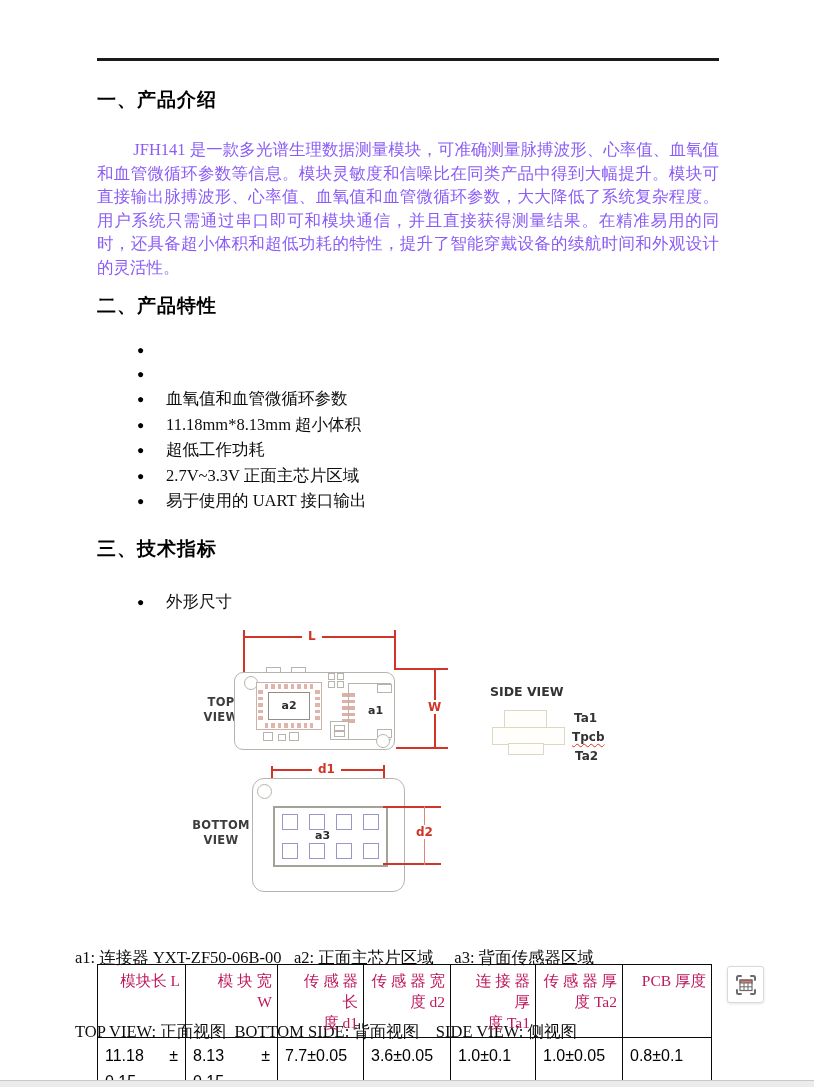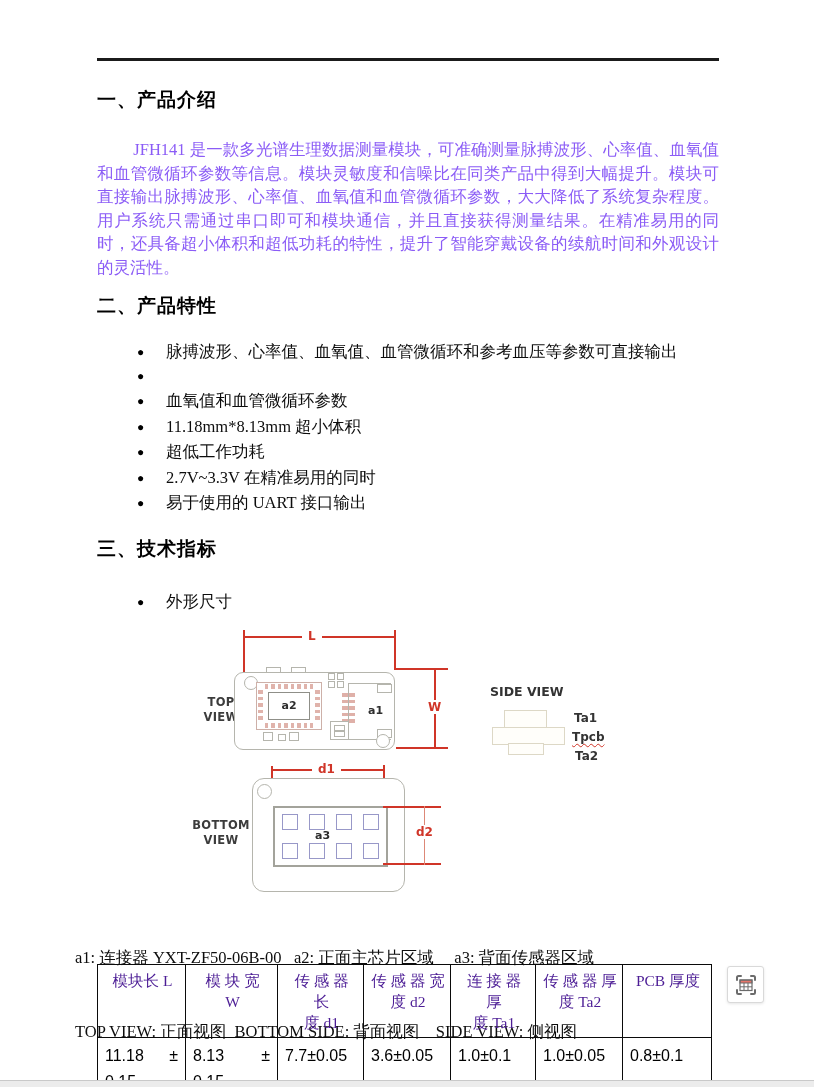--- a/index.html
+++ b/index.html
@@ -36,21 +36,21 @@
   .a3sq{position:absolute;width:14px;height:14px;border:1.5px solid #9898c8;background:#fff;}
   .svrect{border:1.5px solid #ddd8c6;background:#fffefa;}
   .svlbl{font-family:"DejaVu Sans","Liberation Sans",sans-serif;font-weight:bold;font-size:12px;color:#333;}
   .squig{text-decoration:underline wavy #d03528 1px;text-underline-offset:2px;}
   
   .cap{font-size:16.5px;line-height:24.5px;white-space:pre;color:#0d0d0d;}
   
   table.spec{border-collapse:collapse;table-layout:fixed;}
   table.spec th,table.spec td{border:1.5px solid #0a0a0a;vertical-align:top;white-space:pre-line;}
   table.spec th{font-weight:normal;font-size:15.5px;line-height:21px;padding:5px 5px 4px 7px;
-                text-align:center;height:43px;color:#4c1d95;margin-top:41px;}
+                text-align:right;height:43px;color:#be185d;margin-top:41px;}
   table.spec td{font-family:"Liberation Sans","DejaVu Sans",sans-serif;font-size:16px;line-height:26px;
                 padding:5px 7px;height:54px;text-align:justify;text-align-last:justify;color:#000;}
   
   .xbtn{width:35px;height:35px;background:#fff;border:1px solid #d9d9d9;border-radius:3px;
         box-shadow:0 1px 3px rgba(0,0,0,.10);display:flex;align-items:center;justify-content:center;cursor:pointer;}
   .footer-strip{background:#ececec;border-top:1px solid #c9c9c9;}
 </style>
 </head>
 <body>
 
@@ -58,40 +58,39 @@
 
   <div class="abs rule" style="left:97px;top:58px;width:622px;height:3px;"></div>
 
   <div class="abs h-sec" style="left:97px;top:87px;">一、产品介绍</div>
   <div class="abs body-par" style="left:97px;top:138px;width:622px;">JFH141 是一款多光谱生理数据测量模块，可准确测量脉搏波形、心率值、血氧值和血管微循环参数等信息。模块灵敏度和信噪比在同类产品中得到大幅提升。模块可直接输出脉搏波形、心率值、血氧值和血管微循环参数，大大降低了系统复杂程度。用户系统只需通过串口即可和模块通信，并且直接获得测量结果。在精准易用的同时，还具备超小体积和超低功耗的特性，提升了智能穿戴设备的续航时间和外观设计的灵活性。</div>
 
   <div class="abs h-sec" style="left:97px;top:293px;">二、产品特性</div>
   <div class="abs feat-list" style="left:137px;top:340px;width:585px;">
     <div class="feat">
         <span class="dot">●</span>
-        <span>脉搏波形、心率值、血氧值、血管微循环和参考血压等参数可直接输出</span>
       </div>
     <div class="feat">
         <span class="dot">●</span>
       </div>
     <div class="feat">
         <span class="dot">●</span>
         <span>血氧值和血管微循环参数</span>
       </div>
     <div class="feat">
         <span class="dot">●</span>
         <span>11.18mm*8.13mm 超小体积</span>
       </div>
     <div class="feat">
         <span class="dot">●</span>
         <span>超低工作功耗</span>
       </div>
     <div class="feat">
         <span class="dot">●</span>
-        <span>2.7V~3.3V 在精准易用的同时</span>
+        <span>2.7V~3.3V 正面主芯片区域</span>
       </div>
     <div class="feat">
         <span class="dot">●</span>
         <span>易于使用的 UART 接口输出</span>
       </div>
   </div>
 
   <div class="abs h-sec" style="left:97px;top:536px;">三、技术指标</div>
   <div class="abs feat" style="left:137px;top:590px;">
     <span class="dot">●</span>

